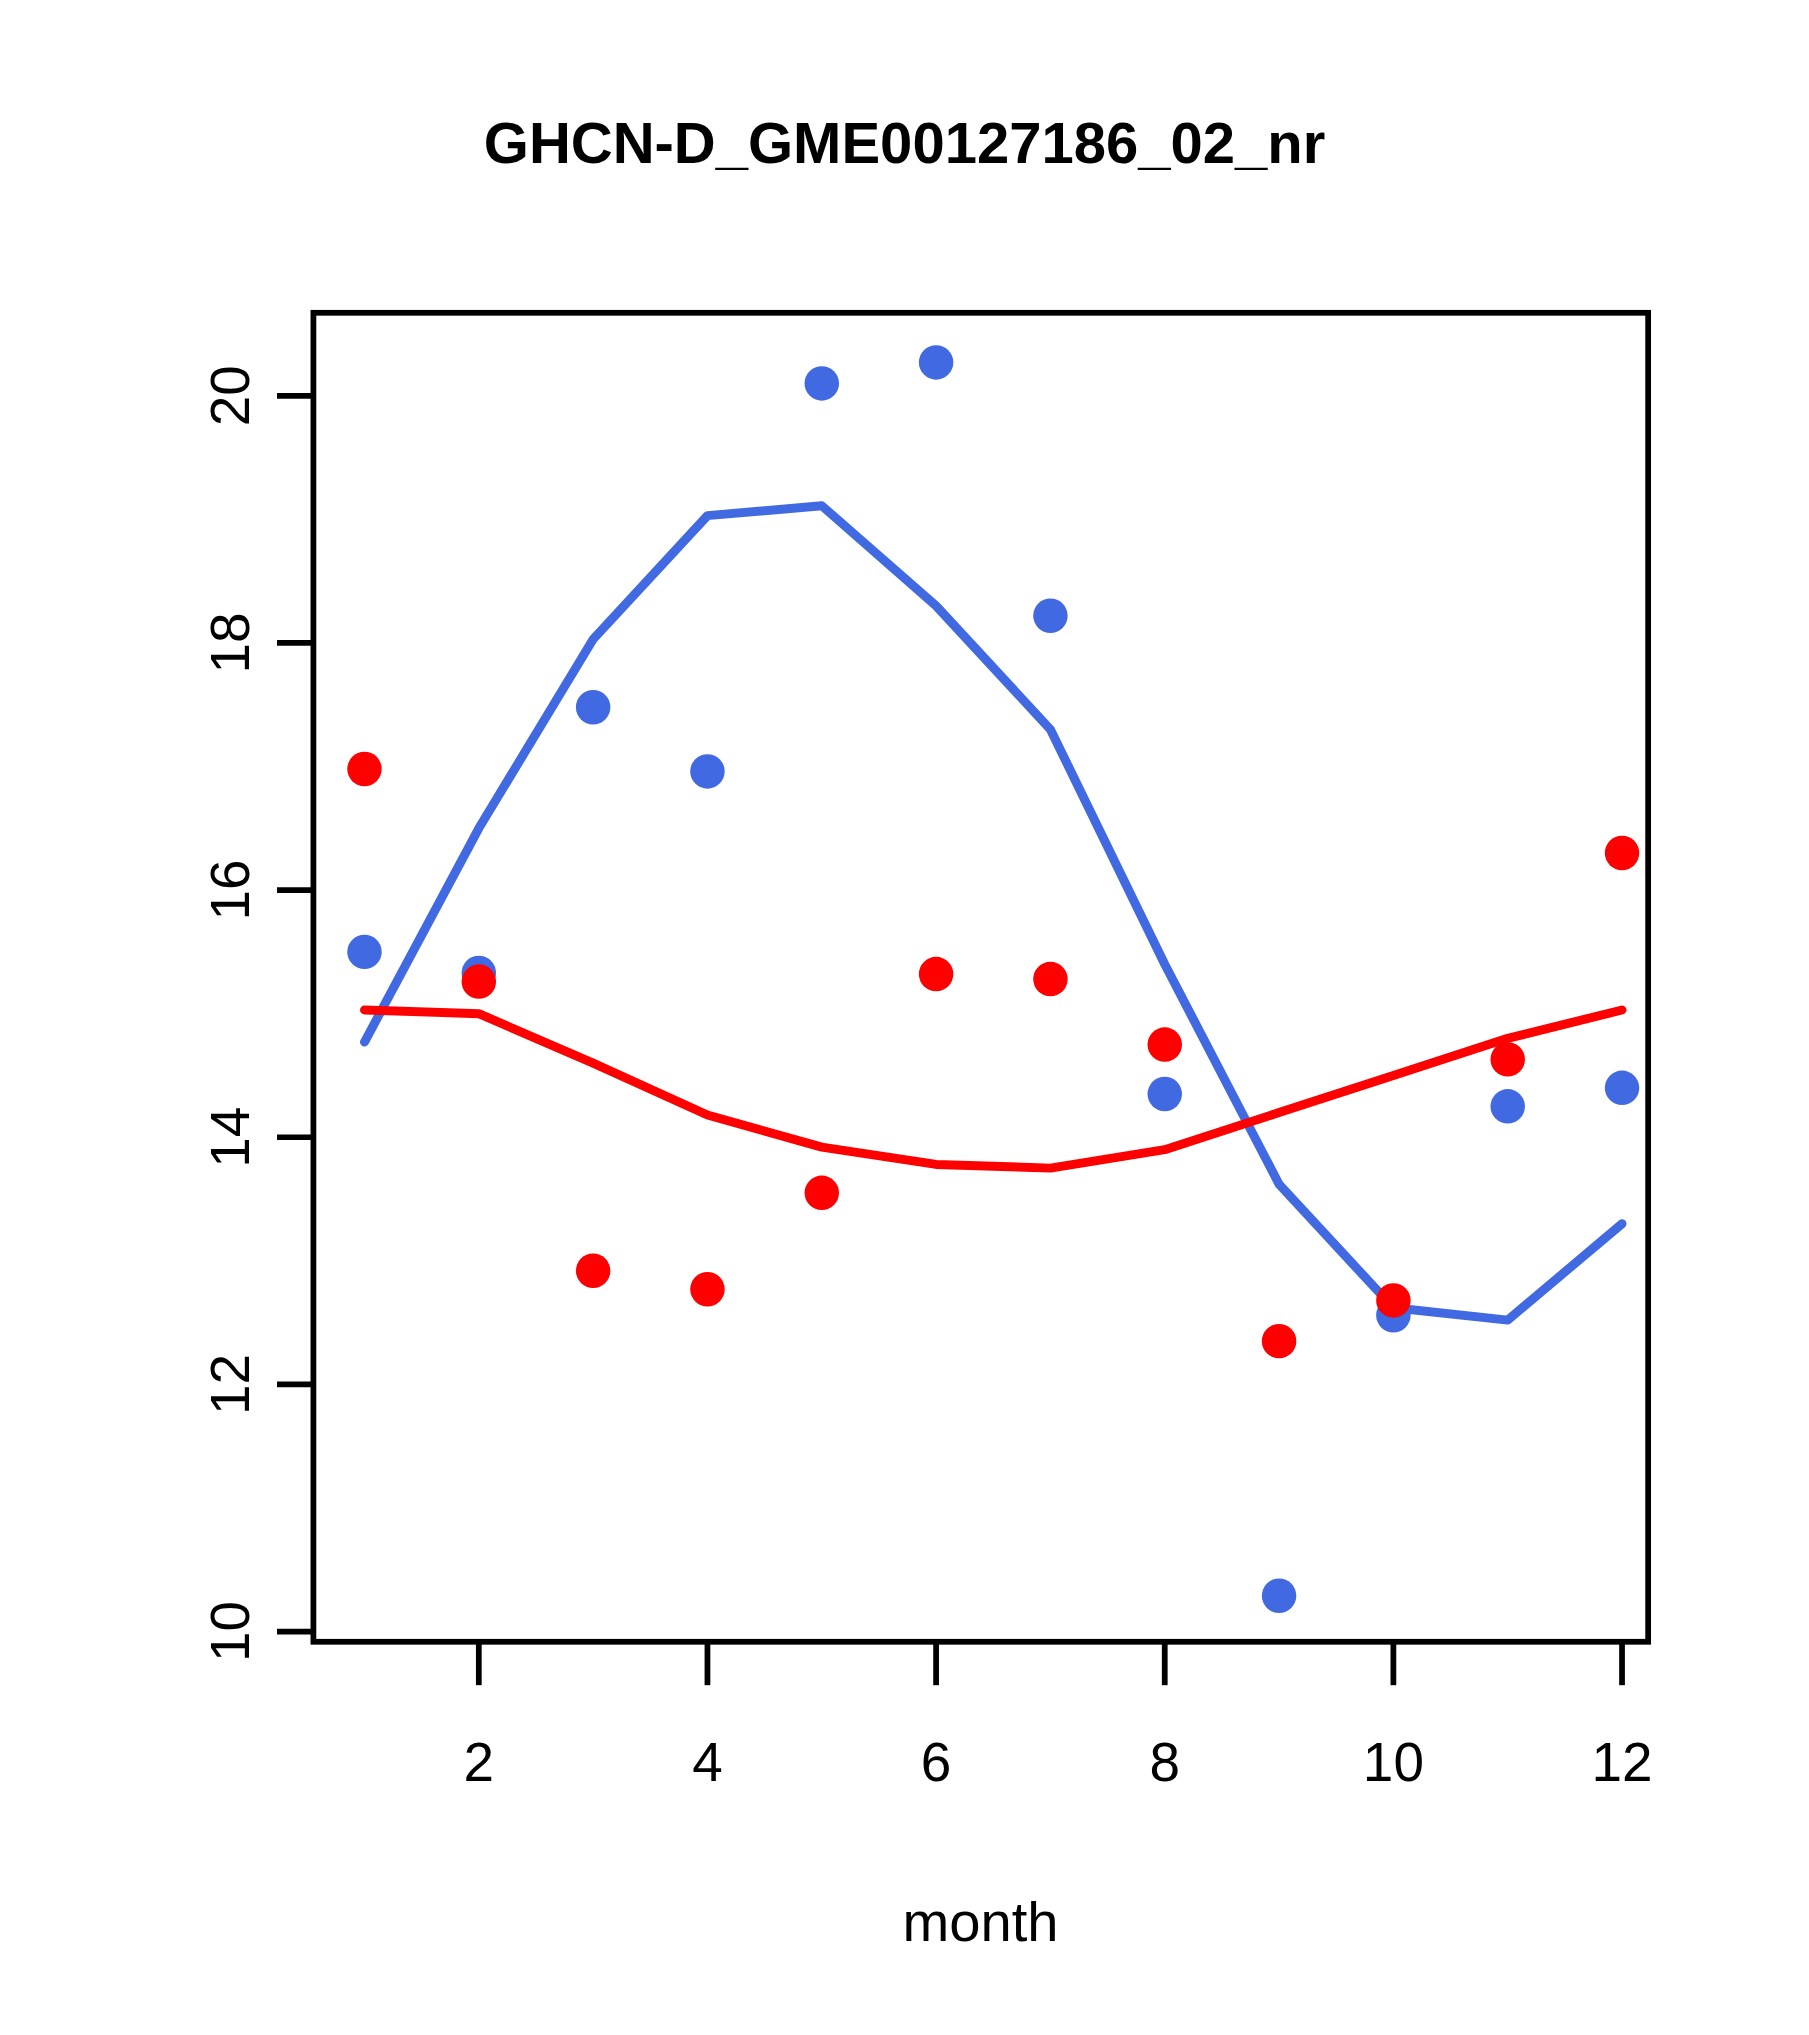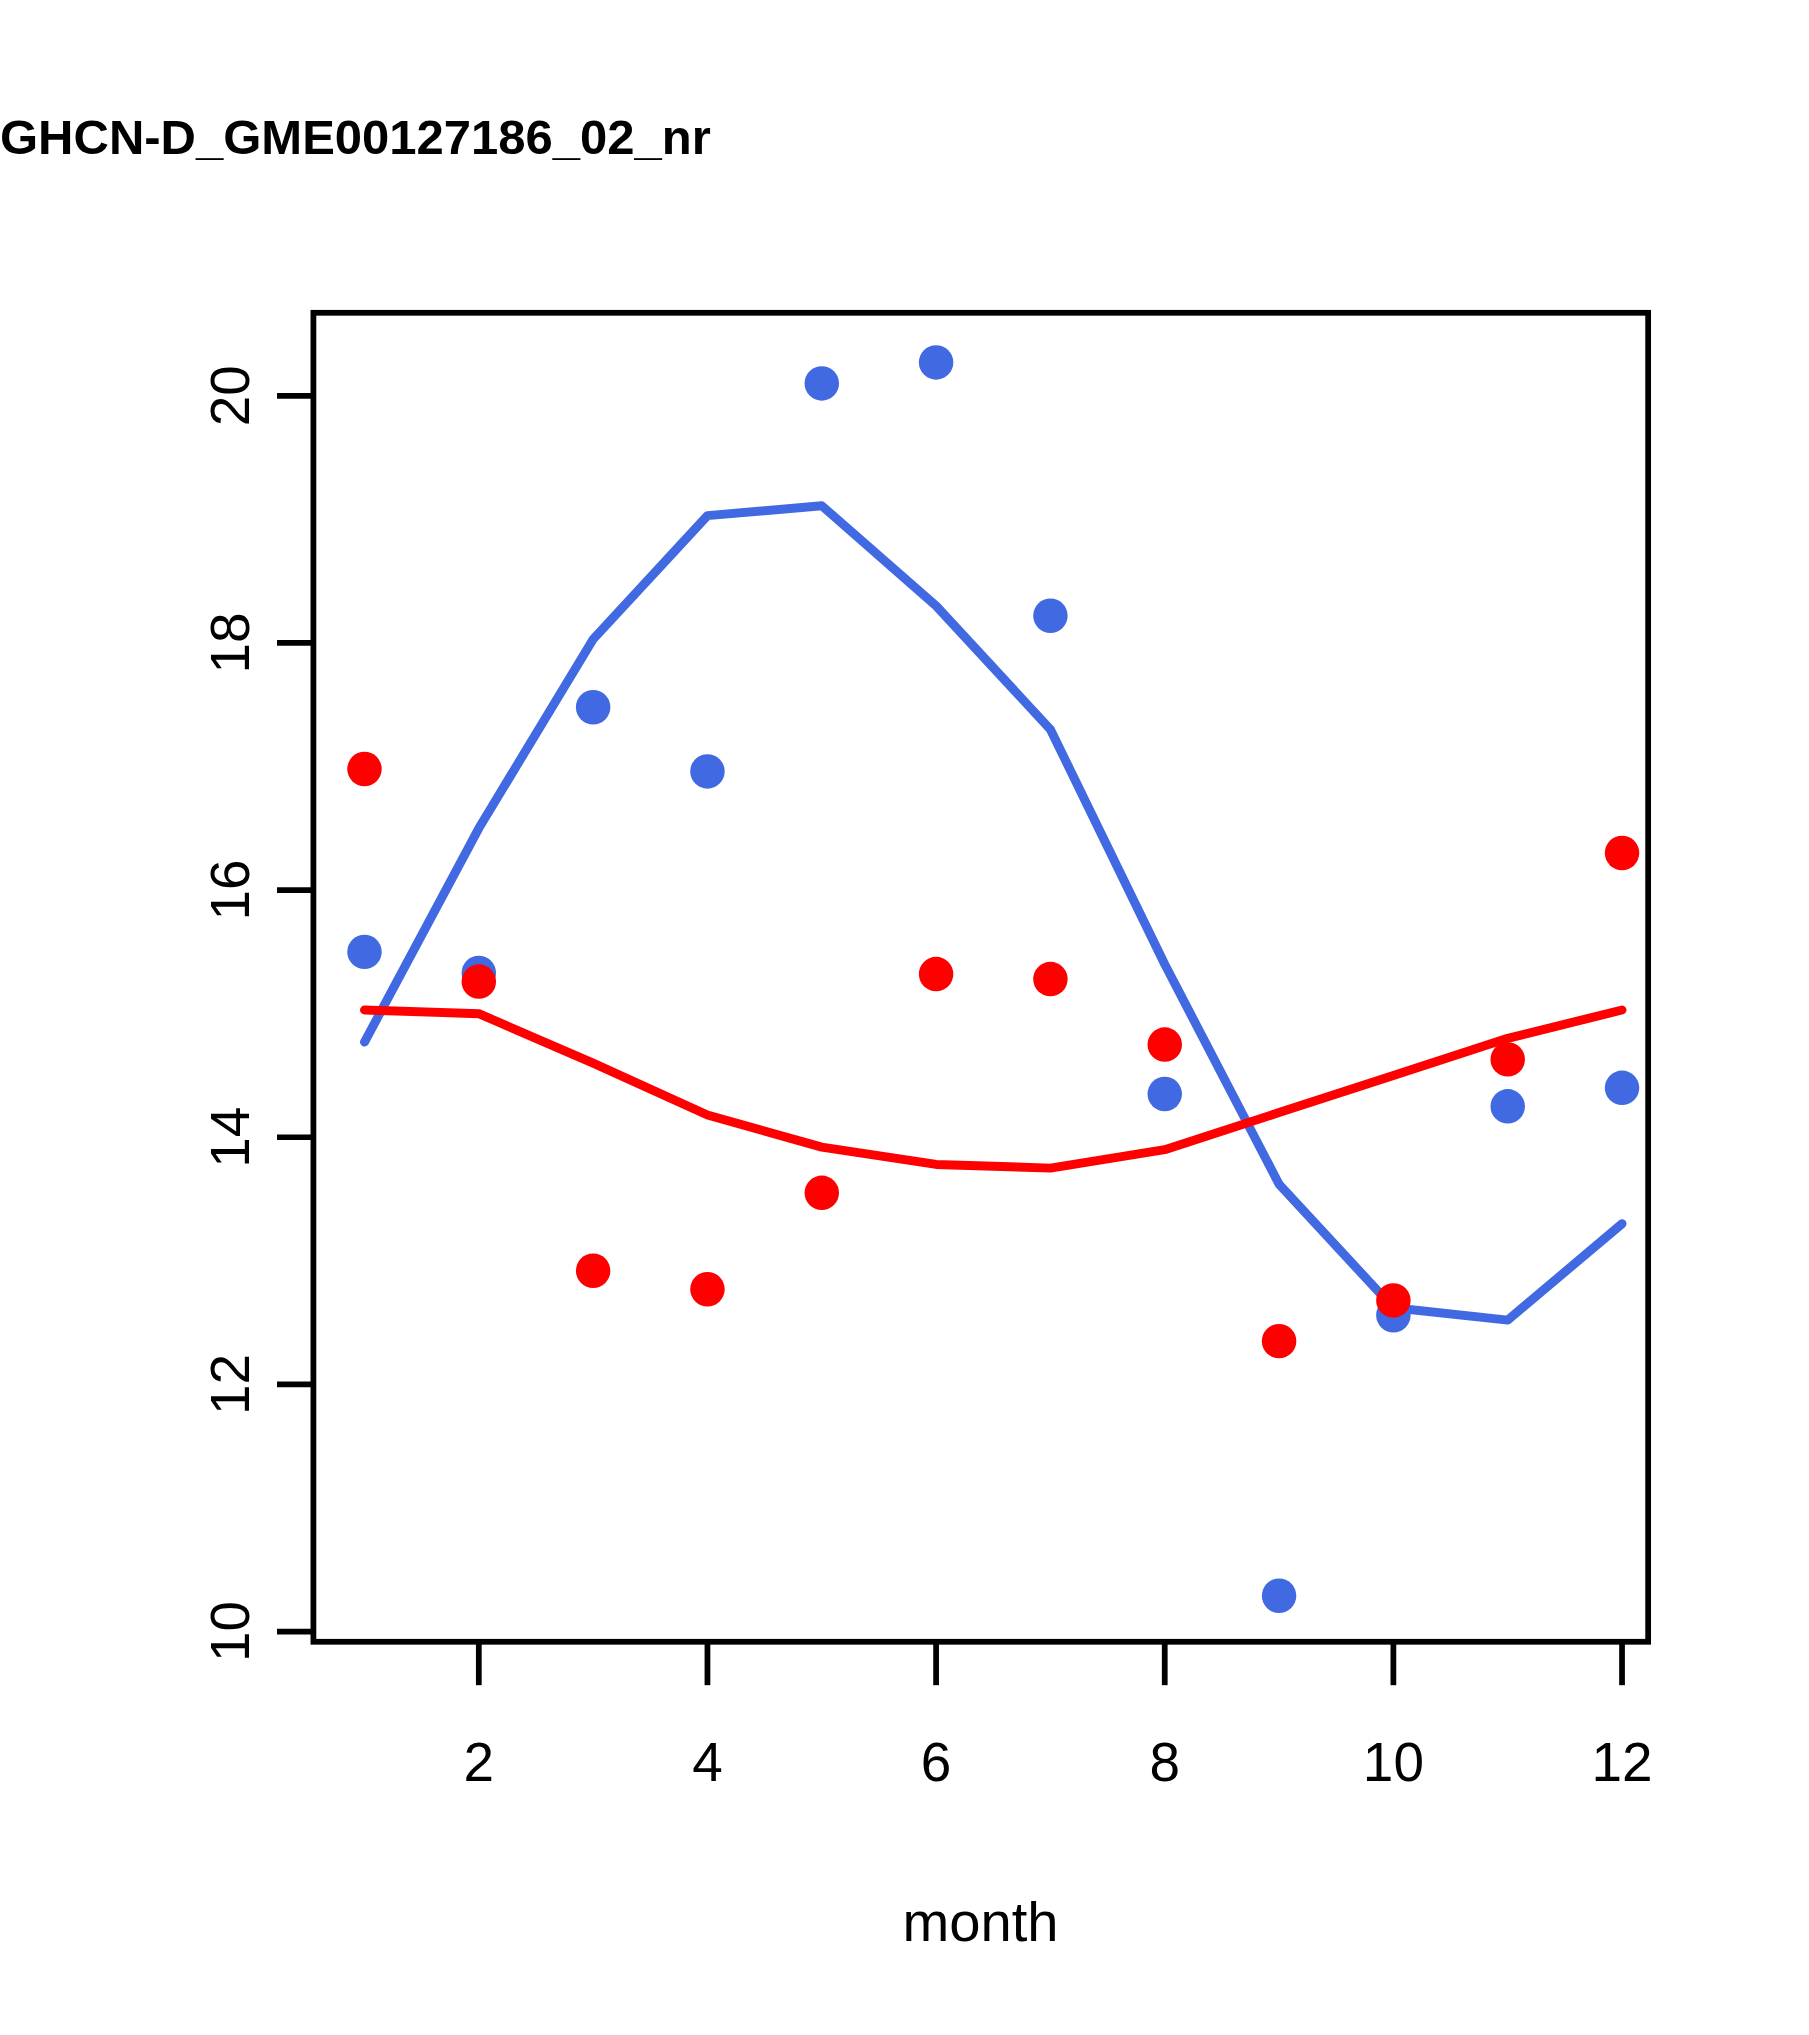--- a/index.html
+++ b/index.html
@@ -1,21 +1,21 @@
 <!DOCTYPE html>
 <html style="font-size:10.2px"><head>
 <meta charset="utf-8">
 <style>
   html,body{margin:0;padding:0;background:#ffffff;}
   body{width:1809px;height:2035px;font-family:"Liberation Sans",sans-serif;overflow:hidden;}
   #page{position:relative;width:1809px;height:2035px;background:#ffffff;}
 
   #chart-title{
-    position:absolute;left:0;top:109px;width:1809px;
-    font-family:"Liberation Sans",sans-serif;font-weight:bold;font-size:49px;
+    position:absolute;left:0;top:109px;width:1809px;text-align:center;
+    font-family:"Liberation Sans",sans-serif;font-weight:bold;font-size:58px;
     color:#000000;letter-spacing:0px;white-space:nowrap;
   }
 
   #plot-svg{position:absolute;left:0;top:0;width:1809px;height:2035px;}
 
   .axis-label-text{font-family:"Liberation Sans",sans-serif;font-size:86px;fill:#000000;}
   .xaxis-title{font-family:"Liberation Sans",sans-serif;font-size:88px;fill:#000000;}
 </style>
 </head>
 <body>

